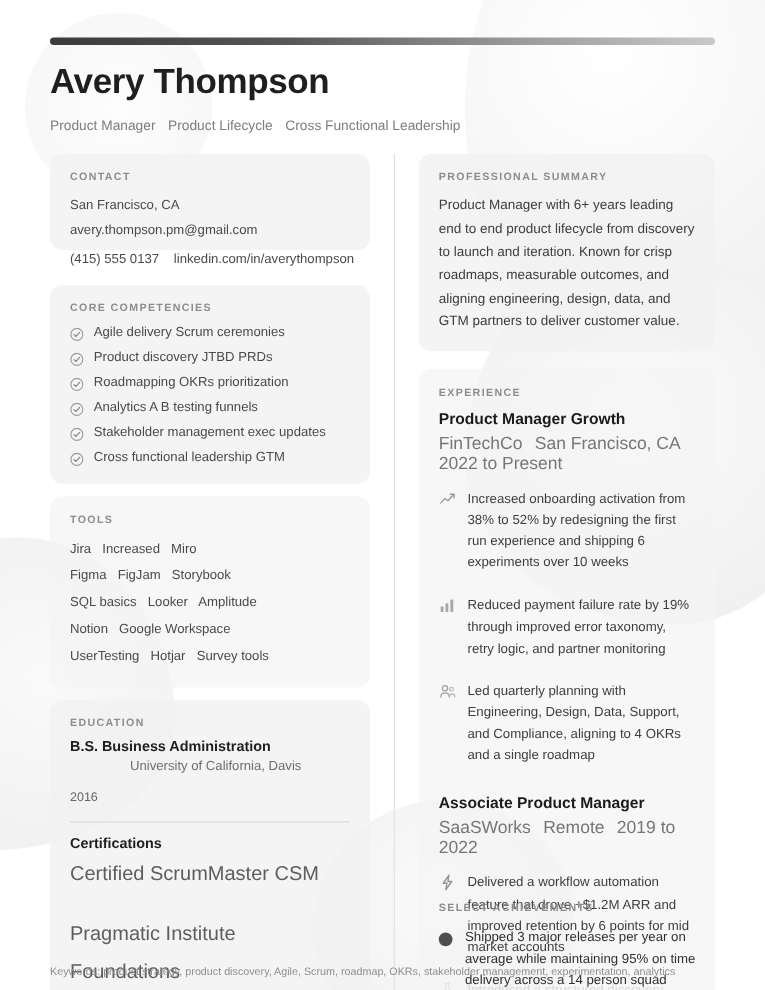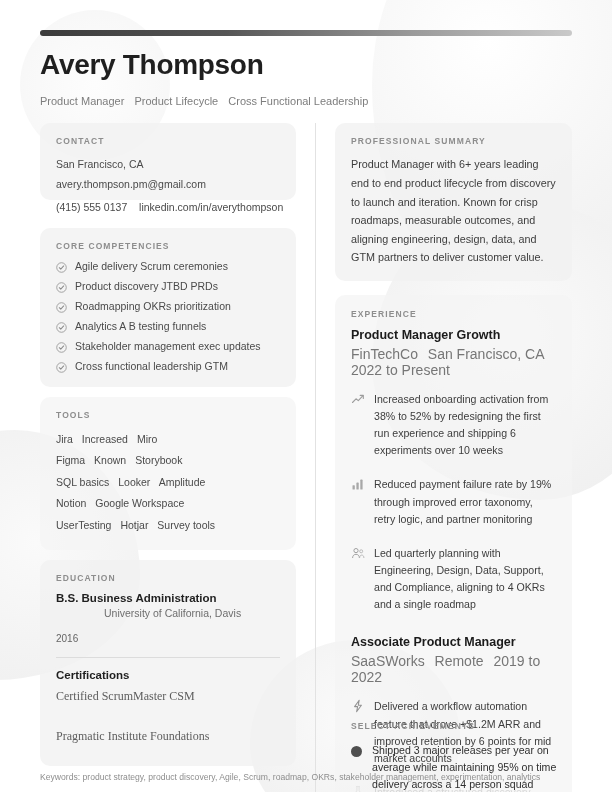--- a/index.html
+++ b/index.html
@@ -193,24 +193,23 @@
     background: #dcdcdc;
     margin: 0 0 11px 0;
   }
   .cert-title {
     font-size: 11.5px;
     font-weight: bold;
     color: #1f1f1f;
     margin-bottom: 4px;
   }
   .cert-line {
-    font-size: 12px;
+    font-size: 16px;
     color: #5d5d5d;
     line-height: 1.9;
-    font-family: Liberation Serif, serif;
   }
   .cert-gap { height: 17px; }
 
   
   .summary-text {
     font-size: 10.8px;
     line-height: 1.72;
     color: #3d3d3d;
   }
   .job-title {
@@ -396,21 +395,21 @@
       <div class="card soft">
         <div class="sec-title">TOOLS</div>
 
         <div class="tool-line">
           <span>Jira</span>
           <span>Increased</span>
           <span>Miro</span>
         </div>
         <div class="tool-line">
           <span>Figma</span>
-          <span>Known</span>
+          <span>FigJam</span>
           <span>Storybook</span>
         </div>
         <div class="tool-line">
           <span>SQL basics</span>
           <span>Looker</span>
           <span>Amplitude</span>
         </div>
         <div class="tool-line">
           <span>Notion</span>
           <span>Google Workspace</span>

